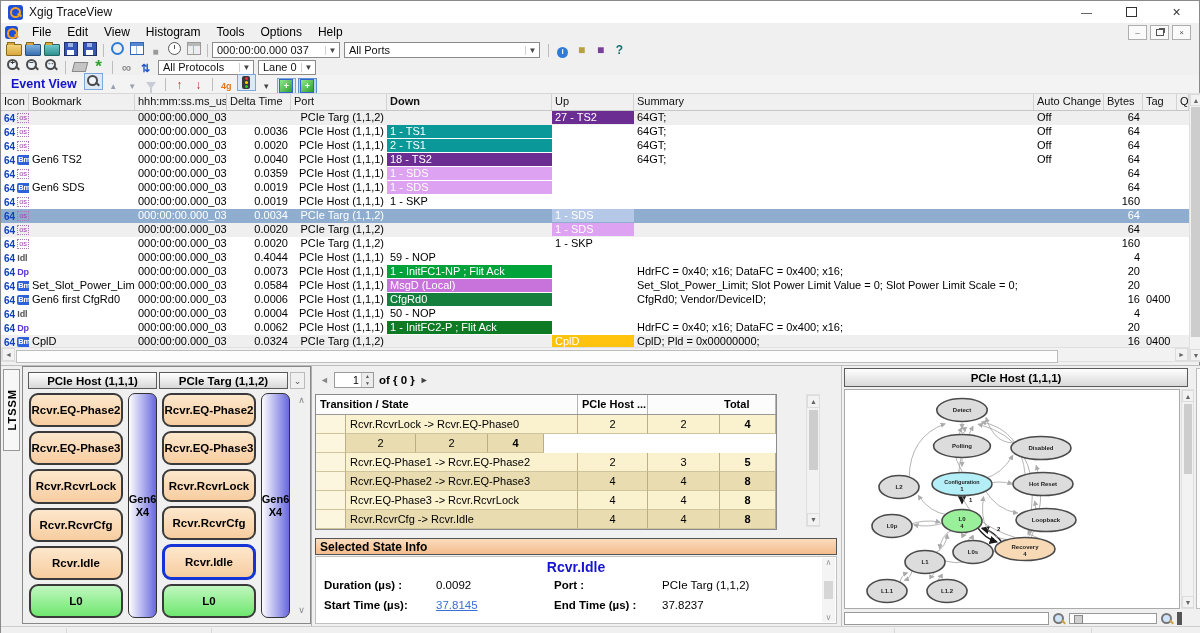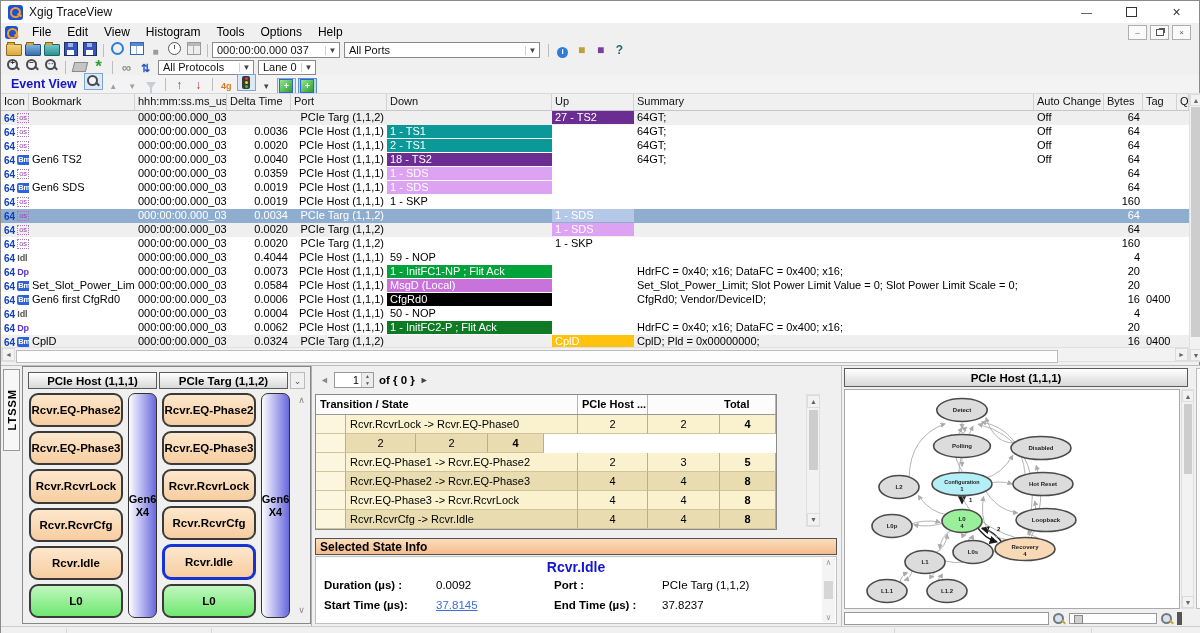--- a/index.html
+++ b/index.html
@@ -74,21 +74,21 @@
   .grow{display:flex;height:14px;font-size:11px;line-height:13px;white-space:nowrap;background:#fff;color:#000;}
   .grow.shade{background:#efefef;}
   .grow.sel{background:#8FAECF;color:#fff;}
   .cell{padding:0 3px;box-sizing:border-box;overflow:hidden;}
   .cell.r{text-align:right;}
   .cell.nopad{padding:0;}
   .chip{display:block;width:100%;height:13px;line-height:13px;padding:0 3px;box-sizing:border-box;
         color:#fff;font-size:11px;overflow:hidden;}
   .c-ts1{background:#0A9898}.c-ts2{background:#6B2D91}.c-sds{background:#DEA2F2}
   .c-fc1{background:#00A23A}.c-fc2{background:#0E7A24}.c-msgd{background:#C873DC}
-  .c-cfg{background:#000000}.c-cpld{background:#FFC20D}.c-selsds{background:#B5C8E8}
+  .c-cfg{background:#15803d}.c-cpld{background:#FFC20D}.c-selsds{background:#B5C8E8}
   .b64{color:#1040C0;font-weight:bold;font-size:10px;margin-right:2px;}
   .bos{color:#A040B0;border:1px dotted #A878B8;font-size:7.5px;padding:0 1px;line-height:8px;align-self:center;}
   .bbm{background:#2E62D9;color:#fff;font-size:7.5px;font-weight:bold;border-radius:2px;padding:0 1px;line-height:10px;align-self:center;}
   .bidl{color:#555;font-size:9px;font-weight:bold;align-self:center;}
   .bdp{color:#5A35D0;font-size:9px;font-weight:bold;align-self:center;}
   .iconcell{display:flex;align-items:center;}
   
   .sb{background:#f2f2f2;position:absolute;box-sizing:border-box;border:1px solid #e0e0e0;}
   .sbarrow{position:absolute;background:#f2f2f2;color:#666;font-size:7px;display:flex;align-items:center;justify-content:center;border:1px solid #dcdcdc;box-sizing:border-box;}
   .sbthumb{position:absolute;background:#cdcdcd;}
@@ -285,21 +285,21 @@
         </span></span>
   </div>
 
   <div id="grid">
     <div id="ghead">
         <div class="hc" style="width: 28px;">Icon</div>
         <div class="hc" style="width: 106px;">Bookmark</div>
         <div class="hc" style="width: 92px;">hhh:mm:ss.ms_us</div>
         <div class="hc" style="width: 64px;">Delta Time</div>
         <div class="hc" style="width: 96px;">Port</div>
-        <div class="hc" style="width: 165px;">Down</div>
+        <div class="hc" style="width: 165px; font-weight: bold;">Down</div>
         <div class="hc" style="width: 82px;">Up</div>
         <div class="hc" style="width: 400px;">Summary</div>
         <div class="hc" style="width: 70px;">Auto Change</div>
         <div class="hc" style="width: 39px;">Bytes</div>
         <div class="hc" style="width: 34px;">Tag</div>
         <div class="hc" style="width: 12px;">Qu</div>
       </div>
     <div id="gbody">
         <div class="grow shade">
           <div class="cell iconcell" style="width: 28px;">

